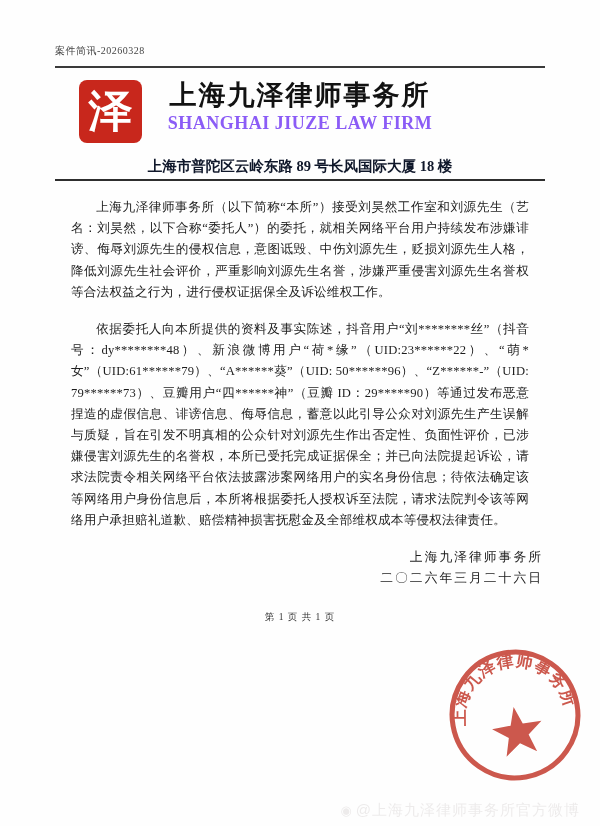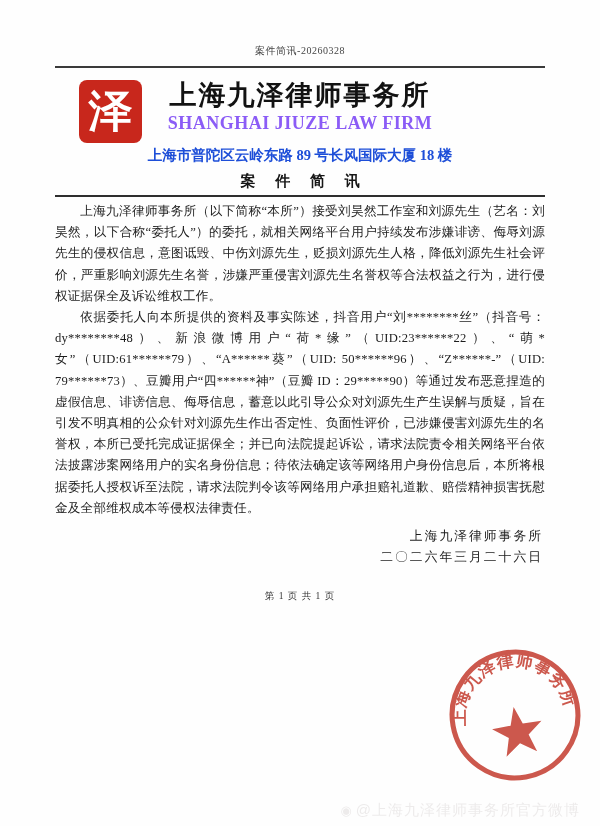--- a/index.html
+++ b/index.html
@@ -6,21 +6,21 @@
   body{
     width:600px;height:826px;overflow:hidden;position:relative;
     font-family:"Liberation Serif","DejaVu Serif",serif;
     color:#1d1d1d;
   }
   .sheet{
     box-sizing:border-box;width:600px;height:826px;
     padding:0 55px;position:relative;background:#fefefe;
   }
   .doc-ref{
-    padding-top:44px;text-align:center;font-size:10px;color:#454545;
+    padding-top:44px;text-align:left;font-size:10px;color:#454545;
     letter-spacing:.5px;
   }
   .rule{height:2px;background:#3a3a3a;}
   .rule-top{margin-top:8px;}
   .rule-mid{margin-top:3px;background:#2e2e2e;}
   .letterhead{position:relative;text-align:center;}
   .logo{
     position:absolute;left:24px;top:12px;width:63px;height:63px;
     background:#c8271c;border-radius:8px;
     display:flex;align-items:center;justify-content:center;
@@ -30,29 +30,29 @@
     font-family:"Liberation Serif",serif;
   }
   .firm-cn{
     margin:0;padding-top:10px;font-size:27px;font-weight:bold;color:#121212;
     letter-spacing:2px;line-height:34px;
   }
   .firm-en{
     font-size:18px;font-weight:bold;letter-spacing:.5px;line-height:23px;color:#8b5cf6;
   }
   .firm-addr{
-    margin-top:10px;font-size:14.5px;font-weight:bold;line-height:20px;color:#1d4ed8;
+    margin-top:21px;font-size:14.5px;font-weight:bold;line-height:20px;color:#0f172a;
   }
   .doc-title{
     margin-top:5px;font-size:15px;font-weight:bold;letter-spacing:8px;
     padding-left:8px;line-height:22px;color:#161616;
   }
   .content{margin-top:4px;}
   .content p{
-    margin:0;font-size:12.6px;line-height:21.2px;text-align:justify;
+    margin:16px;font-size:12.6px;line-height:21.2px;text-align:justify;
     text-indent:2em;color:#1c1c1c;letter-spacing:.2px;
   }
   .signature{
     margin-top:7px;text-align:right;font-size:12.8px;line-height:21px;
     letter-spacing:2px;padding-right:2px;color:#1c1c1c;
   }
   .footer{
     margin-top:22px;text-align:center;font-size:9.5px;letter-spacing:1px;color:#333;
   }
   .seal{
@@ -76,21 +76,20 @@
   <div class="doc-ref">案件简讯-20260328</div>
   <div class="rule rule-top"></div>
 
   <div class="letterhead">
     <div class="logo">
       <span>泽</span>
     </div>
     <h1 class="firm-cn">上海九泽律师事务所</h1>
     <div class="firm-en">SHANGHAI JIUZE LAW FIRM</div>
     <div class="firm-addr">上海市普陀区云岭东路 89 号长风国际大厦 18 楼</div>
-    <div class="doc-title">案 件 简 讯</div>
   </div>
 
   <div class="rule rule-mid"></div>
 
   <div class="content">
     <p>上海九泽律师事务所（以下简称“本所”）接受刘昊然工作室和刘源先生（艺名：刘昊然，以下合称“委托人”）的委托，就相关网络平台用户持续发布涉嫌诽谤、侮辱刘源先生的侵权信息，意图诋毁、中伤刘源先生，贬损刘源先生人格，降低刘源先生社会评价，严重影响刘源先生名誉，涉嫌严重侵害刘源先生名誉权等合法权益之行为，进行侵权证据保全及诉讼维权工作。</p>
     <p>依据委托人向本所提供的资料及事实陈述，抖音用户“刘********丝”（抖音号：dy********48）、新浪微博用户“荷*缘”（UID:23******22）、“萌*女”（UID:61******79）、“A******葵”（UID: 50******96）、“Z******-”（UID: 79******73）、豆瓣用户“四******神”（豆瓣 ID：29*****90）等通过发布恶意捏造的虚假信息、诽谤信息、侮辱信息，蓄意以此引导公众对刘源先生产生误解与质疑，旨在引发不明真相的公众针对刘源先生作出否定性、负面性评价，已涉嫌侵害刘源先生的名誉权，本所已受托完成证据保全；并已向法院提起诉讼，请求法院责令相关网络平台依法披露涉案网络用户的实名身份信息；待依法确定该等网络用户身份信息后，本所将根据委托人授权诉至法院，请求法院判令该等网络用户承担赔礼道歉、赔偿精神损害抚慰金及全部维权成本等侵权法律责任。</p>
   </div>
 
   <div class="signature">

